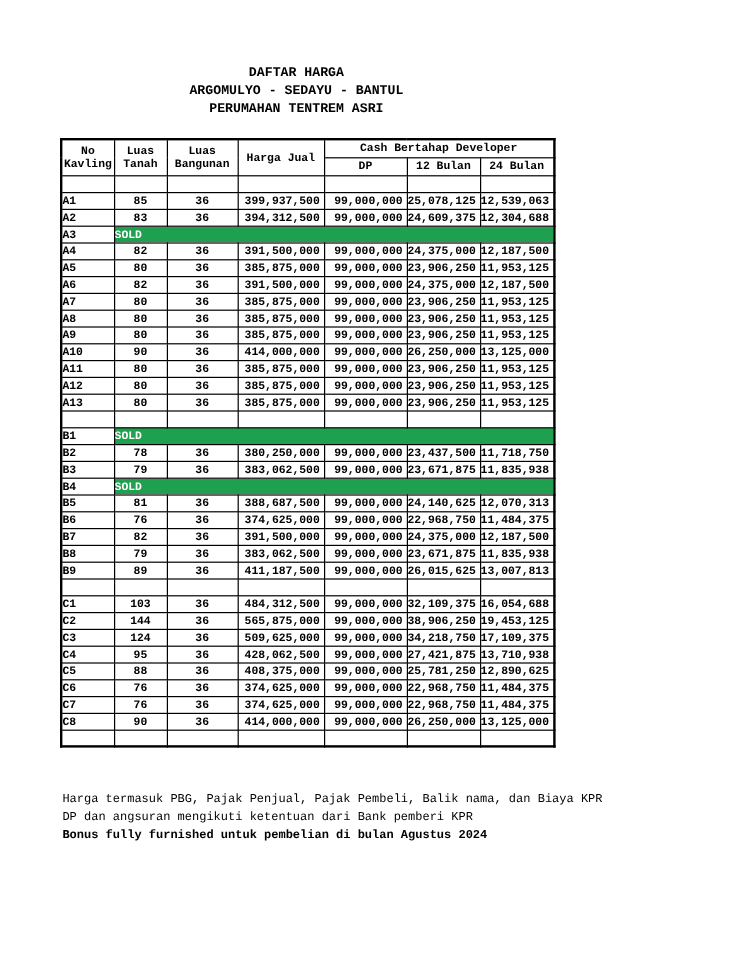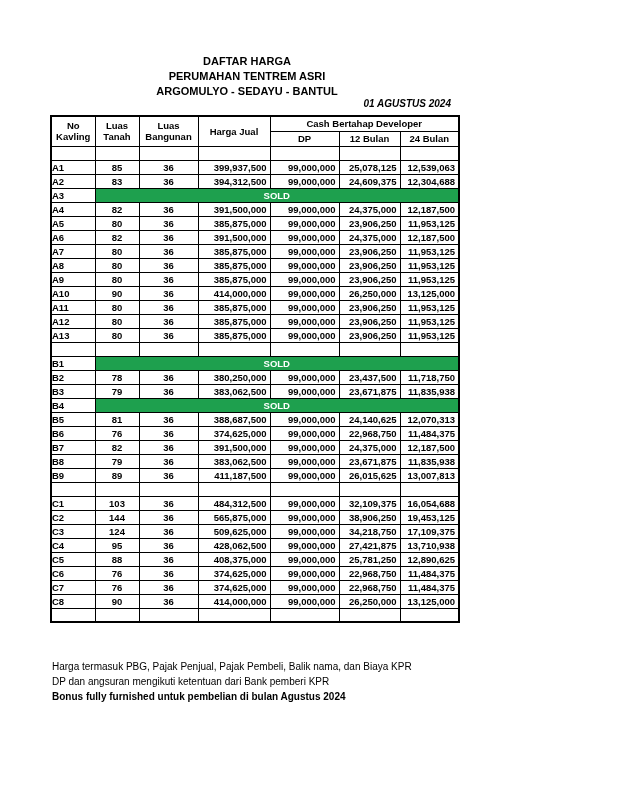--- a/index.html
+++ b/index.html
@@ -2,21 +2,21 @@
 <html><head>
 <meta charset="utf-8">
 <style>
   * { margin: 0; padding: 0; box-sizing: border-box; }
   html, body { background: #ffffff; }
   .page {
     position: relative;
     width: 520px;
     height: 804px;
     background: #ffffff;
-    font-family: Liberation Sans, sans-serif;
+    font-family: Liberation Mono, monospace;
     color: #000000;
     overflow: hidden;
   }
   .titles {
     position: absolute;
     left: 50px;
     top: 54px;
     width: 394px;
     text-align: center;
   }
@@ -62,21 +62,20 @@
   .price-table tbody td {
     height: 14px;
     line-height: 13px;
     vertical-align: middle;
   }
   .c-id  { }
   .c-ctr { text-align: center; }
   .c-num { text-align: right; padding-right: 3px; }
   td.sold {
     color: #ffffff;
-    text-align: center;
     font-weight: 700;
     margin-left: 40px;
   }
   .notes {
     position: absolute;
     left: 52px;
     top: 659px;
     width: 520px;
   }
   .notes .note-line {
@@ -86,25 +85,24 @@
   }
   .notes .note-line.bold { font-weight: 700; }
 </style>
 </head>
 <body>
 
 <div class="page">
 
   <div class="titles">
     <div class="title-line">DAFTAR HARGA</div>
+    <div class="title-line">ARGOMULYO - SEDAYU - BANTUL</div>
     <div class="title-line">PERUMAHAN TENTREM ASRI</div>
-    <div class="title-line">ARGOMULYO - SEDAYU - BANTUL</div>
   </div>
 
-  <div class="date-line">01 AGUSTUS 2024</div>
 
   <table class="price-table">
     <colgroup>
       <col style="width:44px">
         <col style="width:44px">
         <col style="width:59px">
       <col style="width:72px">
         <col style="width:69px">
         <col style="width:61px">
         <col style="width:59px">

